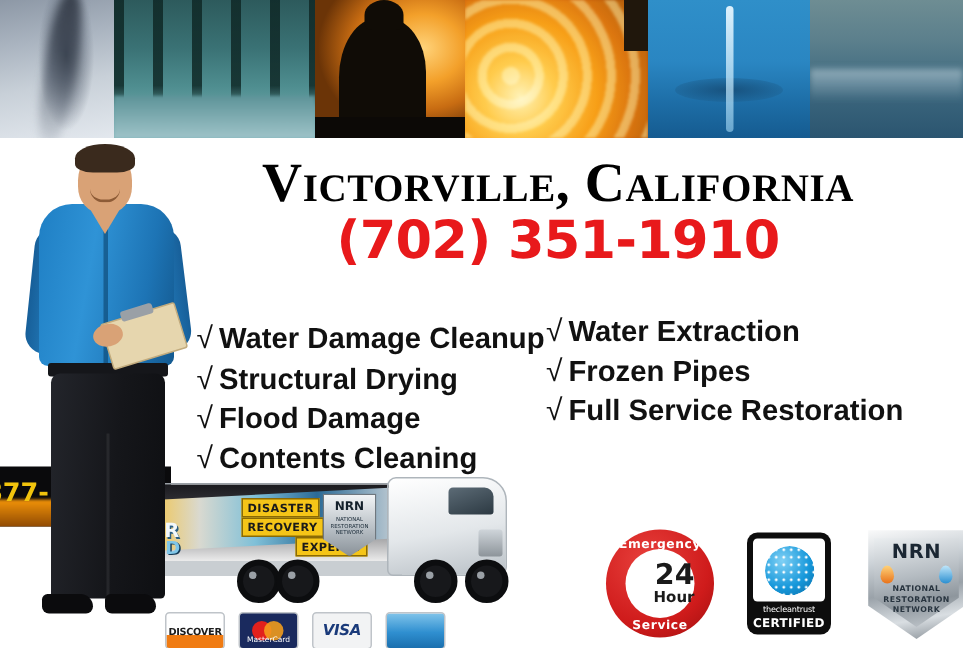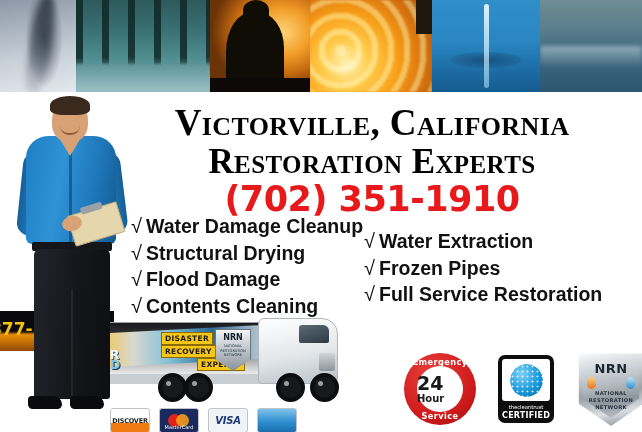--- a/index.html
+++ b/index.html
@@ -49,21 +49,21 @@
   .h1,.h2{font-family:"Liberation Serif",serif;font-weight:bold;color:#000;
       font-variant:small-caps;text-transform:capitalize;letter-spacing:.4px;line-height:1;white-space:nowrap;}
   .h1{font-size:37px;}
   .h2{font-size:35px;margin-top:3px;}
   .phone{font-family:"DejaVu Sans",sans-serif;font-weight:bold;font-size:35px;color:#e8191b;
       letter-spacing:-.5px;margin-top:2px;line-height:1.05;white-space:nowrap;}
 
   
   .svc{position:absolute;font-family:"Liberation Sans",sans-serif;font-weight:bold;color:#111;font-size:19.5px;}
   .svc-left{left:131px;top:213px;}
-  .svc-right{left:364px;top:228px;}
+  .svc-right{left:364px;top:208px;}
   .svc li{list-style:none;white-space:nowrap;line-height:26.5px;}
   .svc ul{margin:0;padding:0;}
   .ck{font-weight:normal;font-size:20px;margin-right:4px;}
 
   
   .man{position:absolute;left:10px;top:96px;width:120px;height:336px;}
   .man .head{position:absolute;left:42px;top:4px;width:36px;height:42px;background:#d9a276;border-radius:48% 48% 42% 42%;}
   .man .hair{position:absolute;left:40px;top:0px;width:40px;height:19px;background:#3a2a1d;border-radius:50% 50% 30% 30%;}
   .man .smile{position:absolute;left:50px;top:30px;width:20px;height:7px;border-bottom:2px solid #8d5b36;border-radius:0 0 12px 12px;}
   .man .shirt{position:absolute;left:16px;top:40px;width:90px;height:108px;
@@ -139,37 +139,37 @@
   .c-visa span{color:#1a3a7a;font-size:10px;font-style:italic;}
   .c-amex{background:linear-gradient(180deg,#7fc3ea,#2f8fd0 55%,#1a6fae);}
   .c-amex span{color:#fff;font-size:5.5px;}
 
   
   .badges{position:absolute;left:404px;top:352px;display:flex;gap:22px;align-items:center;}
   .b-emerg{position:relative;width:72px;height:72px;border-radius:50%;
       background:radial-gradient(circle at 38% 30%,#e8403c,#cf1b1b 62%,#9d0f0f);
       display:flex;align-items:center;justify-content:center;}
   .b-emerg .inner{width:46px;height:46px;border-radius:50%;background:#fff;
-      display:flex;flex-direction:column;align-items:flex-start;justify-content:center;line-height:1;}
+      display:flex;flex-direction:column;align-items:flex-end;justify-content:center;line-height:1;}
   .b-emerg .n24{font-family:"DejaVu Sans",sans-serif;font-weight:bold;font-size:19px;color:#1a1a1a;}
   .b-emerg .hr{font-family:"DejaVu Sans",sans-serif;font-weight:bold;font-size:10px;color:#1a1a1a;margin-top:1px;}
   .b-emerg .arcT,.b-emerg .arcB{position:absolute;left:0;right:0;text-align:center;color:#fff;
       font-family:"DejaVu Sans",sans-serif;font-weight:bold;font-size:8.2px;letter-spacing:.4px;}
   .b-emerg .arcT{top:4px;} .b-emerg .arcB{bottom:4px;}
   .b-clean{width:56px;height:68px;border-radius:7px;background:#0d0d0d;padding:4px;box-sizing:border-box;}
   .b-clean .wb{width:48px;height:42px;background:#fff;border-radius:3px;display:flex;align-items:center;justify-content:center;}
   .b-clean .globe{width:33px;height:33px;border-radius:50%;
       background:radial-gradient(circle at 35% 30%,#7fd0f5,#17a0e0 55%,#0b6fa8);
       -webkit-mask-image:radial-gradient(circle at 50% 50%,#000 99%,transparent 100%);}
   .b-clean .globe{background-image:
       radial-gradient(circle at 35% 30%,#7fd0f5,#1597da 58%,#0a6ba3),
       radial-gradient(circle,#fff 0.8px,transparent 1.1px);
       background-size:100% 100%, 5px 5px;background-blend-mode:screen;}
   .b-clean .t1{text-align:center;color:#fff;font-family:"DejaVu Sans",sans-serif;font-size:5.4px;margin-top:3px;letter-spacing:-.1px;}
-  .b-clean .t2{text-align:right;color:#fff;font-family:"DejaVu Sans",sans-serif;font-weight:bold;font-size:8px;margin-top:1px;letter-spacing:.2px;}
+  .b-clean .t2{text-align:left;color:#fff;font-family:"DejaVu Sans",sans-serif;font-weight:bold;font-size:8px;margin-top:1px;letter-spacing:.2px;}
   .b-nrn{position:relative;width:70px;height:74px;
       background:linear-gradient(170deg,#fdfdfd 0%,#cdd3d8 28%,#9aa2a9 55%,#d9dee2 78%,#7f878e 100%);
       clip-path:polygon(50% 100%,4% 70%,4% 2%,96% 2%,96% 70%);}
   .b-nrn .in{position:absolute;inset:5px 5px 8px 5px;
       background:linear-gradient(170deg,#eef1f3,#b4bbc1 45%,#8e969d 70%,#c6ccd1);
       clip-path:polygon(50% 100%,3% 68%,3% 3%,97% 3%,97% 68%);}
   .b-nrn .ttl{position:absolute;left:0;right:0;top:9px;text-align:center;font-family:"DejaVu Sans",sans-serif;
       font-weight:bold;font-size:13px;color:#1b2733;letter-spacing:.4px;}
   .b-nrn .sub{position:absolute;left:0;right:0;top:38px;text-align:center;font-family:"DejaVu Sans",sans-serif;
       font-weight:bold;font-size:5.2px;color:#28343f;line-height:7px;letter-spacing:.3px;}
@@ -201,21 +201,20 @@
       <div class="ring"></div>
       <div class="col"></div>
     </div>
     <div class="hp hp-wave">
       <div class="crest"></div>
     </div>
   </div>
 
   <div class="headline">
     <div class="h1">Victorville, California</div>
-    <div class="h2">Restoration Experts</div>
     <div class="phone">(702) 351-1910</div>
   </div>
 
   <div class="svc svc-left">
     <ul>
       <li><span class="ck">√</span><span>Water Damage Cleanup</span></li>
       <li><span class="ck">√</span><span>Structural Drying</span></li>
       <li><span class="ck">√</span><span>Flood Damage</span></li>
       <li><span class="ck">√</span><span>Contents Cleaning</span></li>
     </ul>

